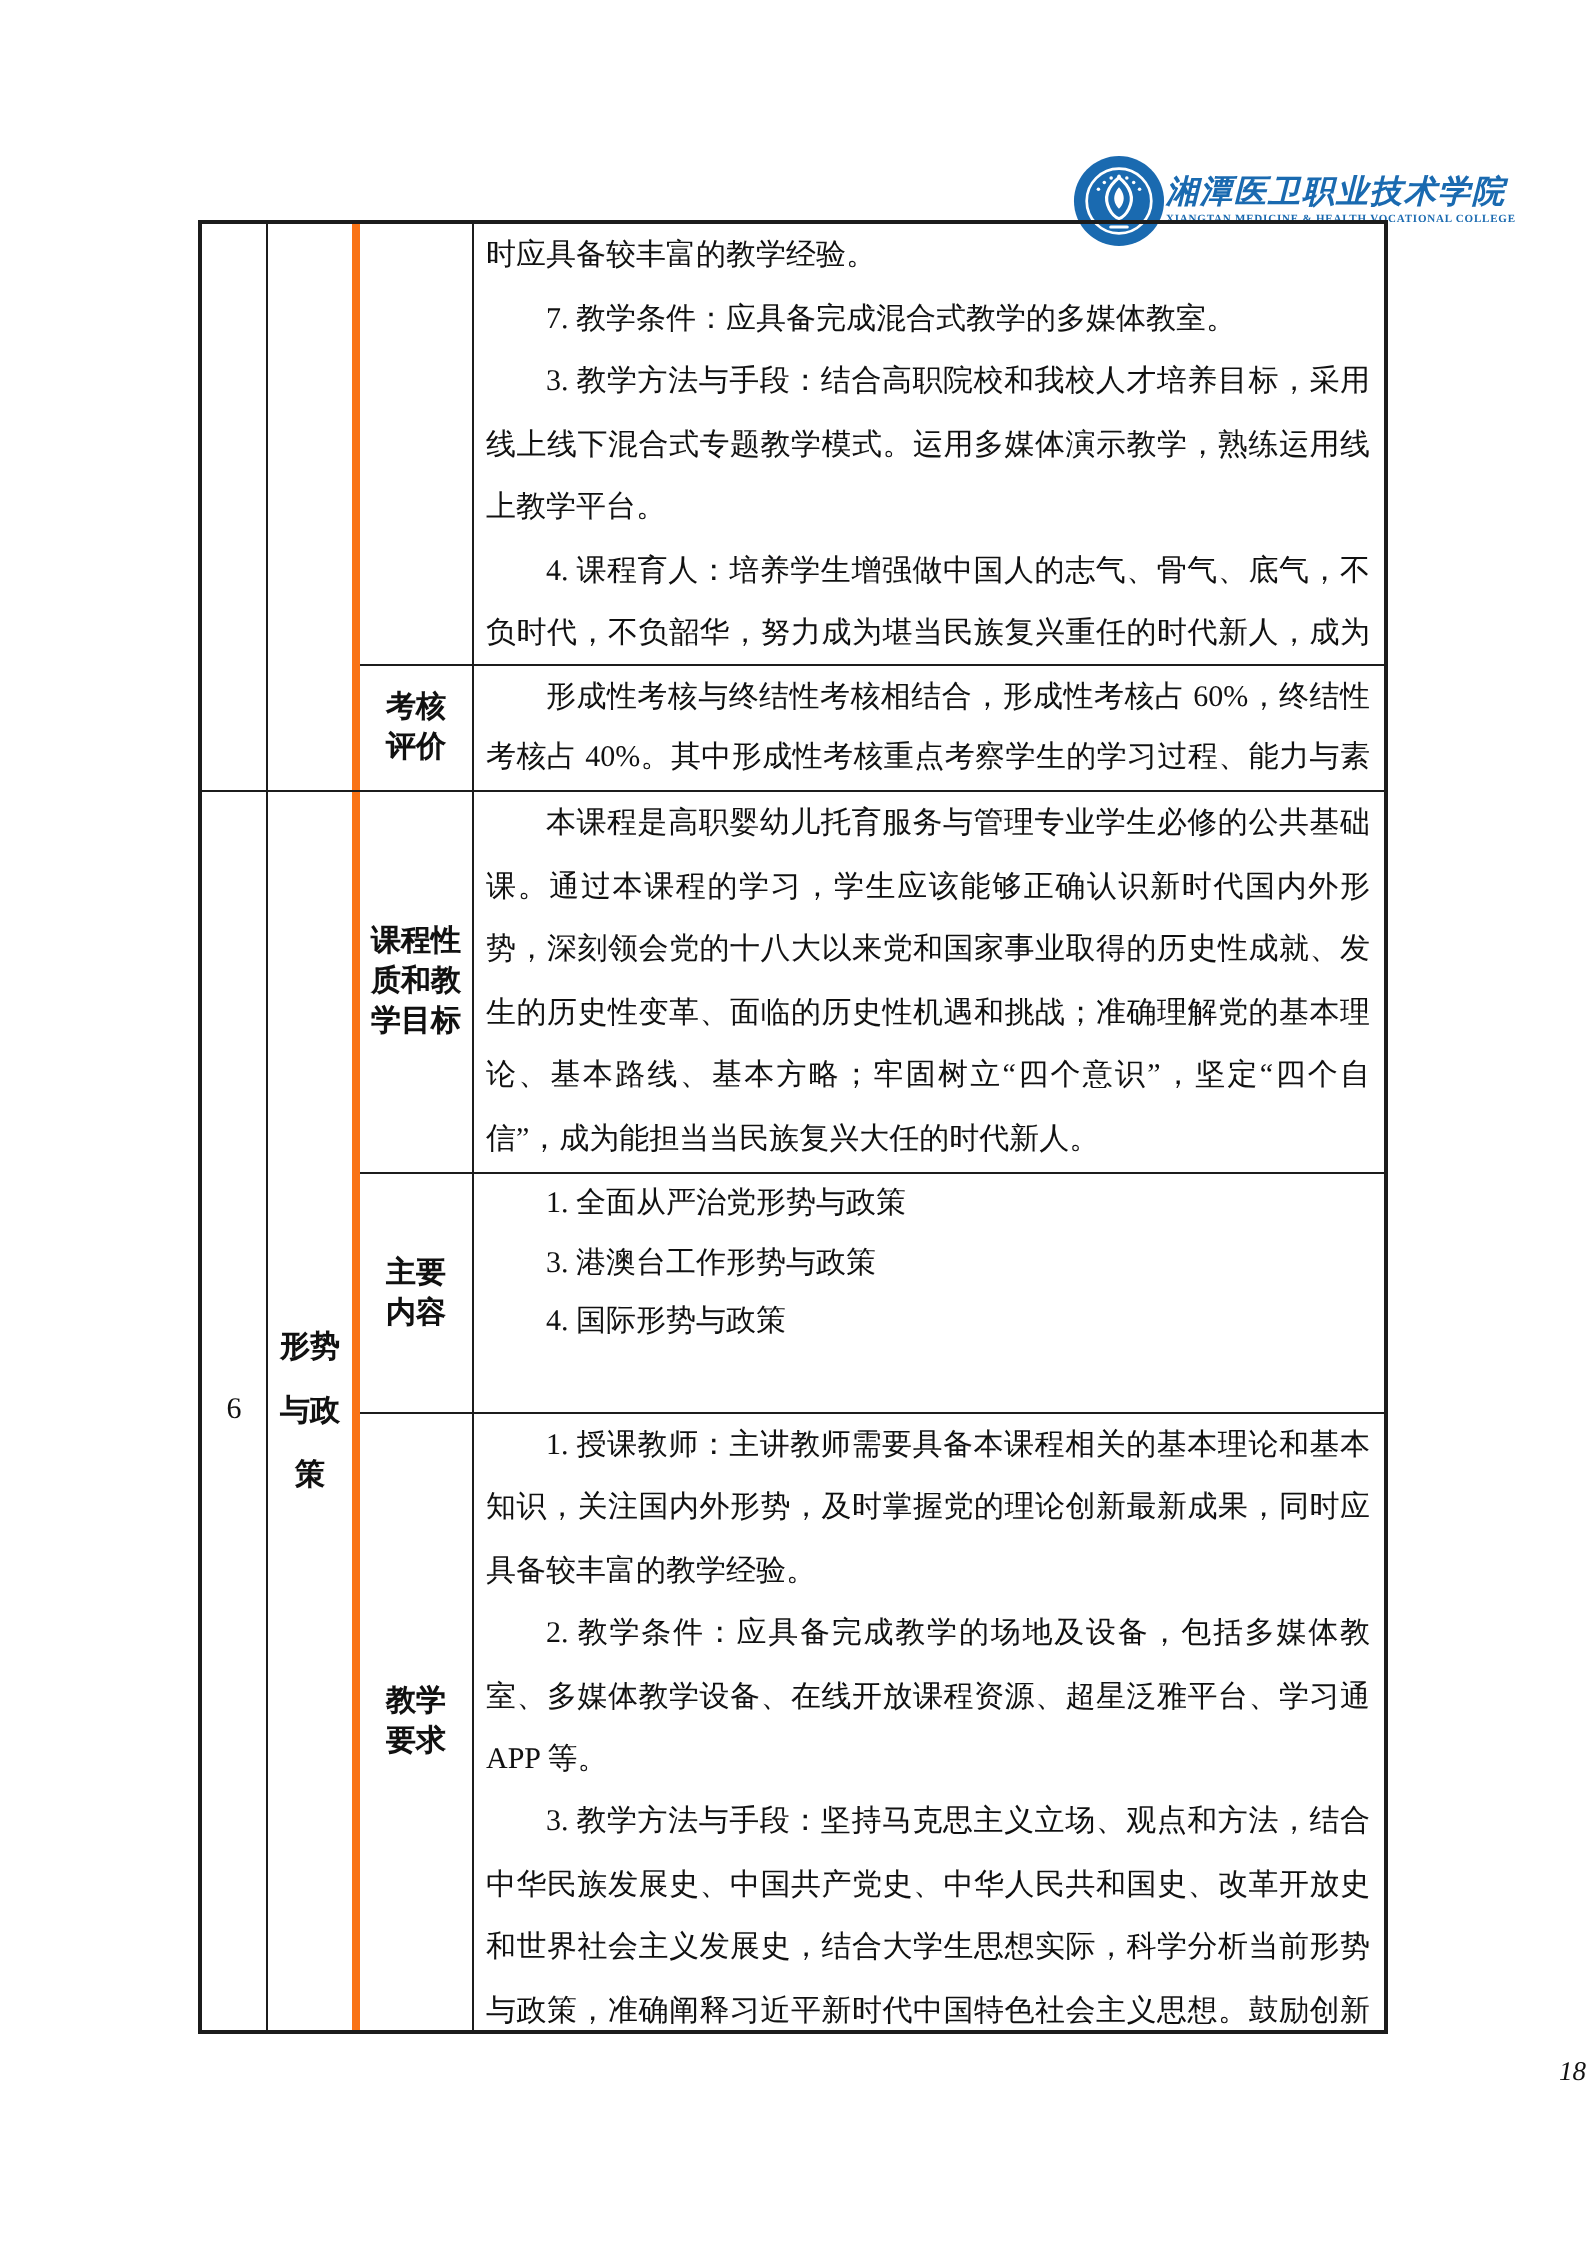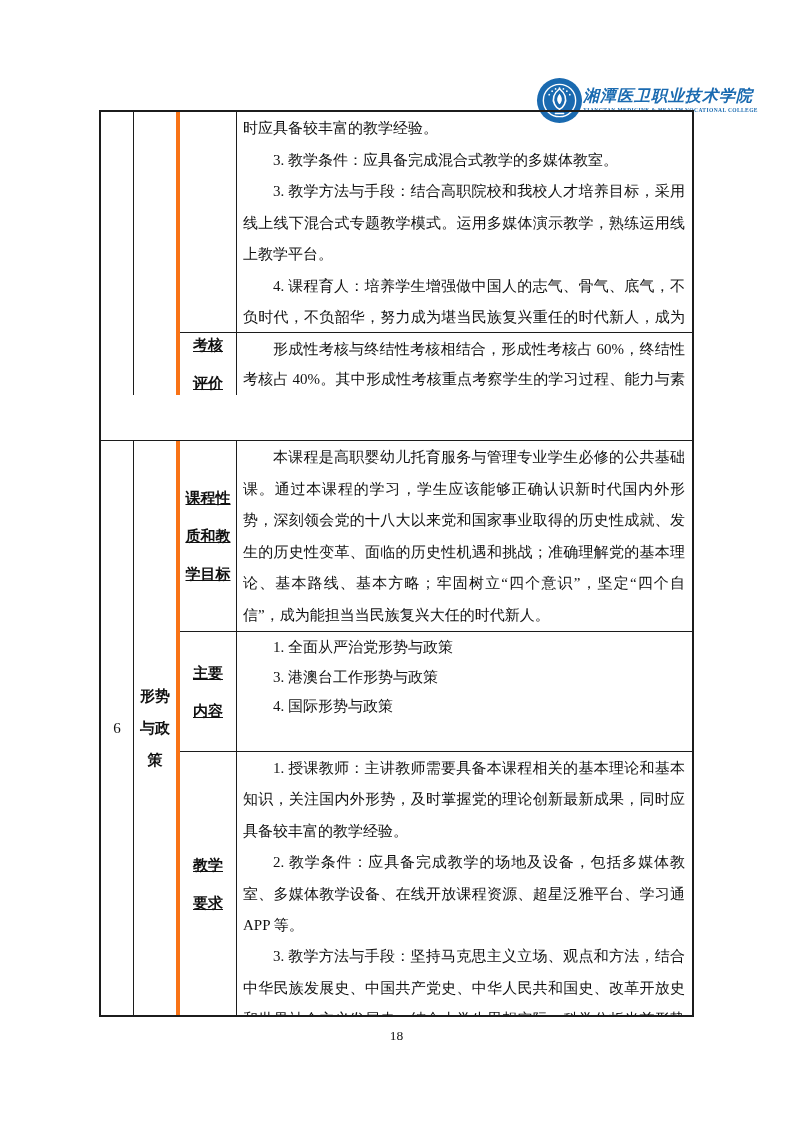--- a/index.html
+++ b/index.html
@@ -12,44 +12,43 @@
   .logo-wrap{position:absolute;left:536px;top:76px;height:48px;display:flex;align-items:center;gap:0;}
   .logo-circle{width:47px;height:47px;flex:0 0 auto;}
   .logo-text{display:flex;flex-direction:column;justify-content:center;}
   .logo-zh{font-size:16px;font-weight:bold;font-style:italic;color:#1a6ab0;letter-spacing:1px;line-height:20px;font-family:"DejaVu Serif","Liberation Serif",serif;}
   .logo-en{font-size:5.5px;font-weight:bold;color:#1a6ab0;letter-spacing:0.4px;line-height:8px;white-space:nowrap;}
   
   .table{
     position:absolute;left:99px;top:110px;width:595px;height:907px;
     border:2px solid #1c1c1c;box-sizing:border-box;display:flex;flex-direction:column;
     font-size:15px;
-    gap:45px;
   }
   .rowgroup{display:flex;min-height:0;}
   .rg1{height:283px;}
   .rg2{flex:1;border-top:1px solid #1c1c1c;}
   .col-num{width:33px;flex:0 0 auto;border-right:1px solid #1c1c1c;display:flex;align-items:center;justify-content:center;box-sizing:border-box;}
   .col-course{width:46px;flex:0 0 auto;border-right:4px solid #f97316;display:flex;align-items:center;justify-content:center;text-align:center;white-space:pre-line;font-weight:bold;line-height:32px;box-sizing:border-box;}
   .col-rows{flex:1;display:flex;flex-direction:column;min-width:0;}
   .srow{display:flex;min-height:0;box-sizing:border-box;}
   .srow + .srow{border-top:1px solid #1c1c1c;}
-  .rowhead{width:57px;flex:0 0 auto;border-right:1px solid #1c1c1c;display:flex;align-items:center;justify-content:center;text-align:center;font-weight:bold;white-space:pre-line;line-height:38px;box-sizing:border-box;text-decoration:underline;}
+  .rowhead{width:57px;flex:0 0 auto;border-right:1px solid #1c1c1c;display:flex;align-items:center;justify-content:center;text-align:center;font-weight:bold;white-space:pre-line;line-height:20px;box-sizing:border-box;}
   .content{flex:1;padding:1px 7px 0 6px;overflow:hidden;min-width:0;box-sizing:border-box;}
   .para{margin:0;line-height:31.5px;text-align:justify;}
   .para.ind{text-indent:2em;}
   .rA{flex:1;}
   .rB{height:63px;}
   .rB .para{line-height:30px;}
   .rC{height:190px;}
   .rD{height:120px;}
   .rD .para{line-height:29.5px;}
   .rE{flex:1;}
   .rE .para{line-height:31.4px;}
   
-  .page-number{position:absolute;left:0;right:0;top:1028px;text-align:center;font-size:13.5px;color:#111;}
+  .page-number{position:absolute;left:0;right:0;top:1028px;text-align:right;font-size:13.5px;color:#111;font-style:italic;}
 </style>
 </head>
 <body>
 
 <div class="page">
 
   <div class="logo-wrap">
     <div class="logo-circle">
       <svg viewBox="0 0 48 48" width="47" height="47">
         <circle cx="24" cy="24" r="23" fill="#1a6ab0"></circle>
@@ -75,21 +74,21 @@
   <div class="table">
 
     <div class="rowgroup rg1">
       <div class="col-num"></div>
       <div class="col-course"></div>
       <div class="col-rows">
         <div class="srow rA">
           <div class="rowhead"></div>
           <div class="content">
               <p class="para">时应具备较丰富的教学经验。</p>
-              <p class="para ind">3. 教学条件：应具备完成混合式教学的多媒体教室。</p>
+              <p class="para ind">7. 教学条件：应具备完成混合式教学的多媒体教室。</p>
               <p class="para ind">3. 教学方法与手段：结合高职院校和我校人才培养目标，采用线上线下混合式专题教学模式。运用多媒体演示教学，熟练运用线上教学平台。</p>
               <p class="para ind">4. 课程育人：培养学生增强做中国人的志气、骨气、底气，不负时代，不负韶华，努力成为堪当民族复兴重任的时代新人，成为中国特色社会主义事业的合格建设者和接班人。</p>
             </div>
         </div>
         <div class="srow rB">
           <div class="rowhead">考核
 评价</div>
           <div class="content">
               <p class="para ind">形成性考核与终结性考核相结合，形成性考核占 60%，终结性考核占 40%。其中形成性考核重点考察学生的学习过程、能力与素质的成长情况。</p>
             </div>

